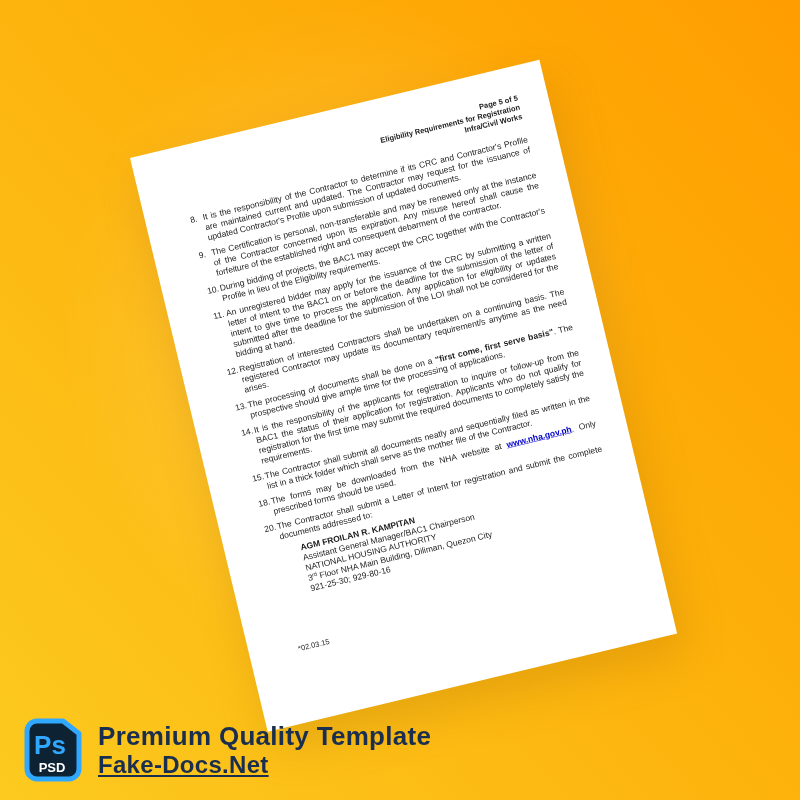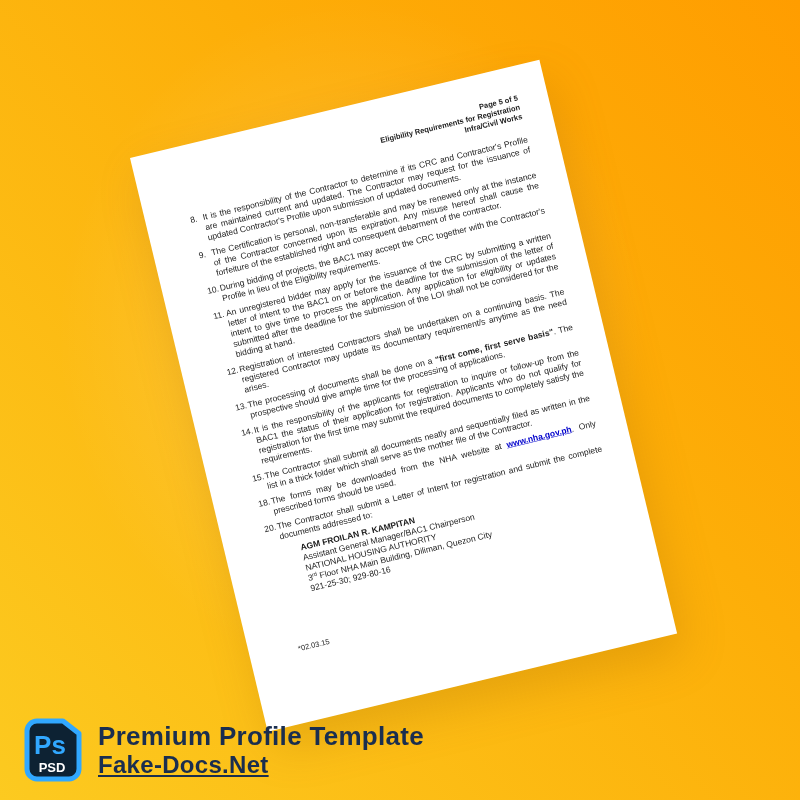--- a/index.html
+++ b/index.html
@@ -113,16 +113,16 @@
   <div class="footnote">*02.03.15</div>
 </div>
 
 <div class="branding">
   <svg class="psd-icon" viewBox="0 0 58 64">
     <path d="M 13 3 H 39 L 55 15.5 V 51 a 10 10 0 0 1 -10 10 H 13 a 10 10 0 0 1 -10 -10 V 13 a 10 10 0 0 1 10 -10 Z" fill="#0D2233" stroke="#31A8FF" stroke-width="5" stroke-linejoin="round"></path>
     <text x="26" y="36" text-anchor="middle" font-family="Liberation Sans, sans-serif" font-size="26" font-weight="bold" fill="#31A8FF">Ps</text>
     <text x="28" y="54" text-anchor="middle" font-family="Liberation Sans, sans-serif" font-size="13" font-weight="bold" fill="#ffffff">PSD</text>
   </svg>
   <div class="brand-text">
-    <div class="brand-title">Premium Profile Template</div>
+    <div class="brand-title">Premium Quality Template</div>
     <div class="brand-subtitle">Fake-Docs.Net</div>
   </div>
 </div>
 
 </body></html>

